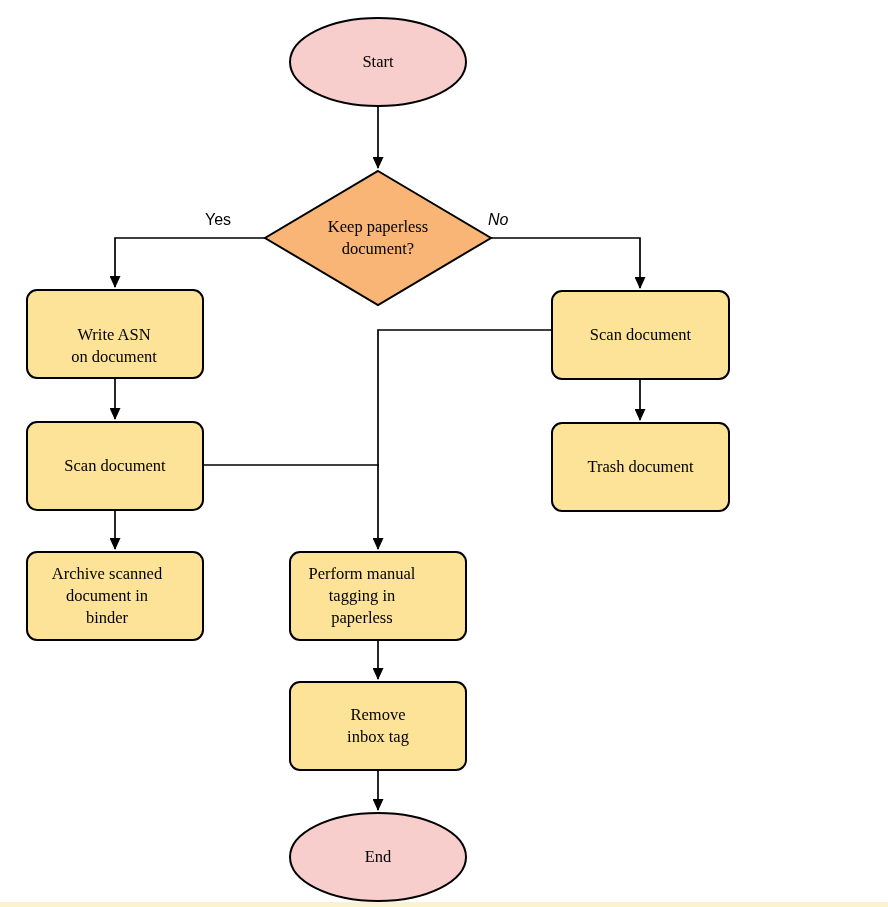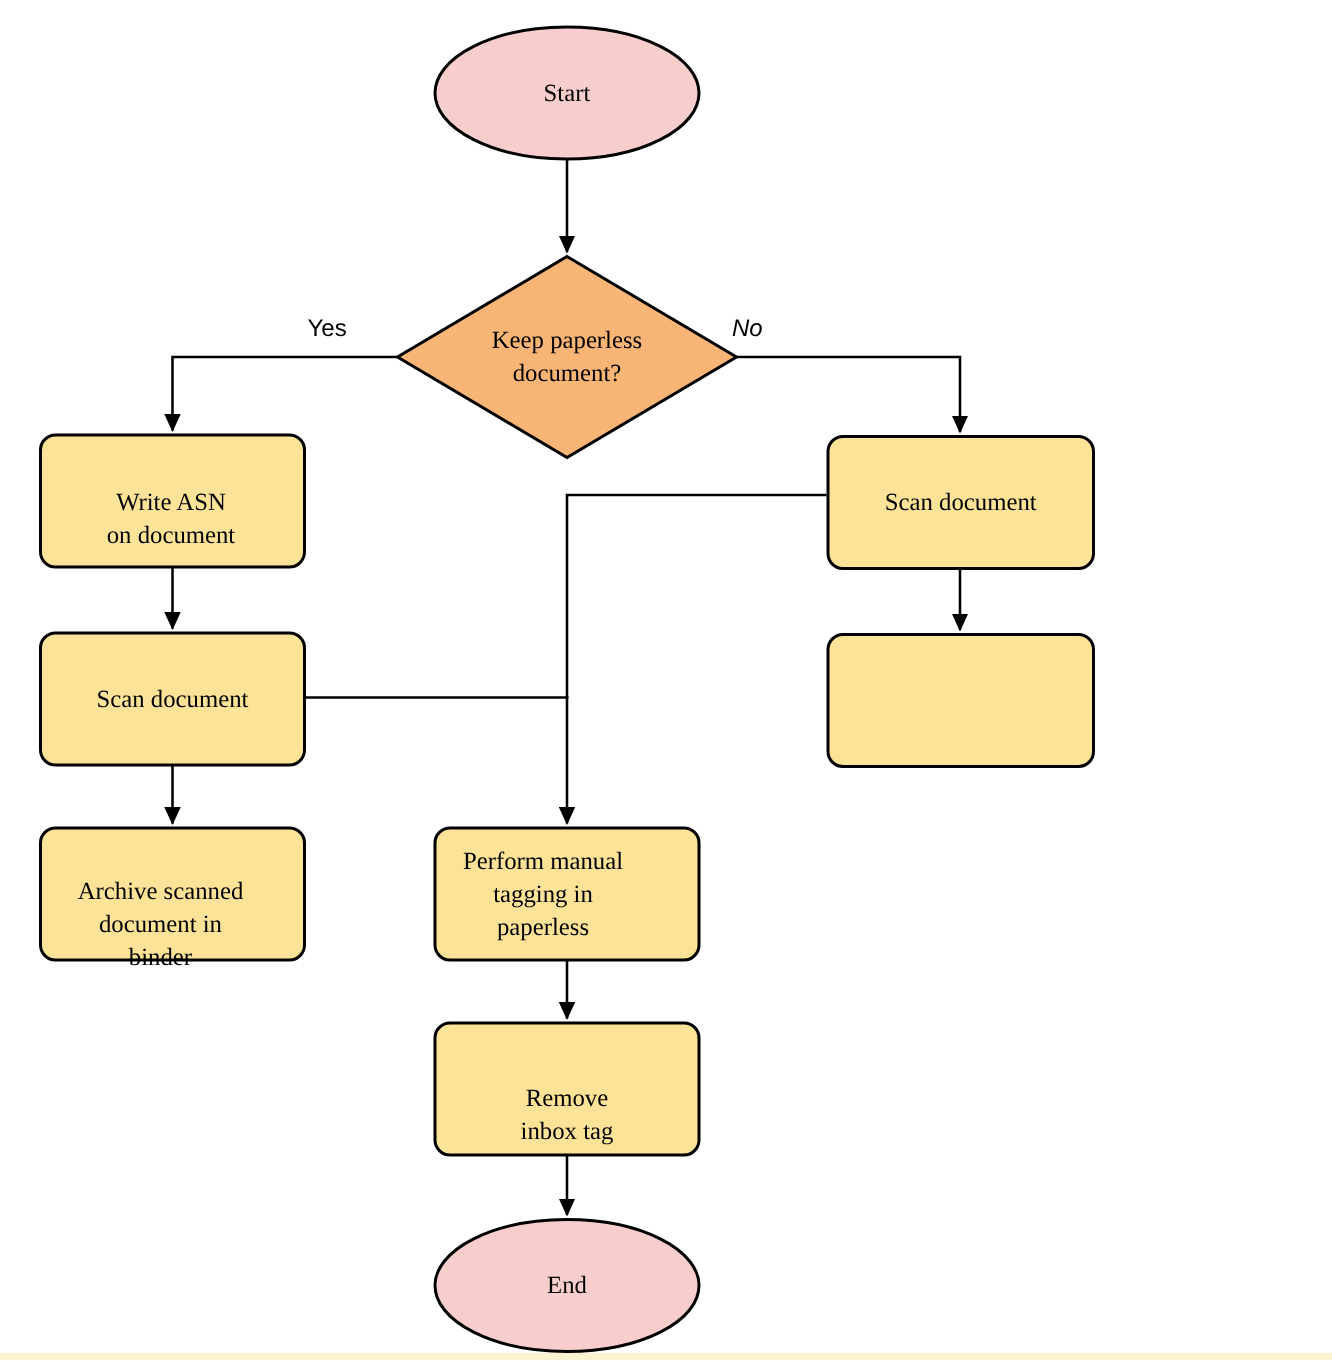--- a/index.html
+++ b/index.html
@@ -86,32 +86,33 @@
   <div class="node-label" style="left:290px;top:18px;width:176px;height:88px;">Start</div>
 
   <div class="node-label" style="left:265px;top:171px;width:226px;height:134px;">Keep paperless
 document?</div>
 
   <div class="node-label" style="left:26px;top:290px;width:176px;height:112px;">Write ASN
 on document</div>
 
   <div class="node-label" style="left:27px;top:422px;width:176px;height:88px;">Scan document</div>
 
-  <div class="node-label" style="left:27px;top:572px;width:160px;height:88px;">Archive scanned
+  <div class="node-label" style="left:27px;top:552px;width:160px;height:88px;">Archive scanned
 document in
 binder</div>
 
   <div class="node-label" style="left:552px;top:291px;width:177px;height:88px;">Scan document</div>
 
+  <div class="node-label" style="left:552px;top:423px;width:177px;height:88px;">Trash document</div>
 
   <div class="node-label" style="left:290px;top:552px;width:144px;height:88px;">Perform manual
 tagging in
 paperless</div>
 
-  <div class="node-label" style="left:290px;top:682px;width:176px;height:88px;margin-top:17px;">Remove
+  <div class="node-label" style="left:290px;top:682px;width:176px;height:88px;">Remove
 inbox tag</div>
 
   <div class="node-label" style="left:290px;top:813px;width:176px;height:88px;">End</div>
 
   <div class="edge-label" style="left:205px;top:211px;width:50px;">Yes</div>
   <div class="edge-label" style="left:488px;top:211px;width:44px;font-style:italic;">No</div>
 
 
   <div class="bottom-strip"></div>
 </div>

